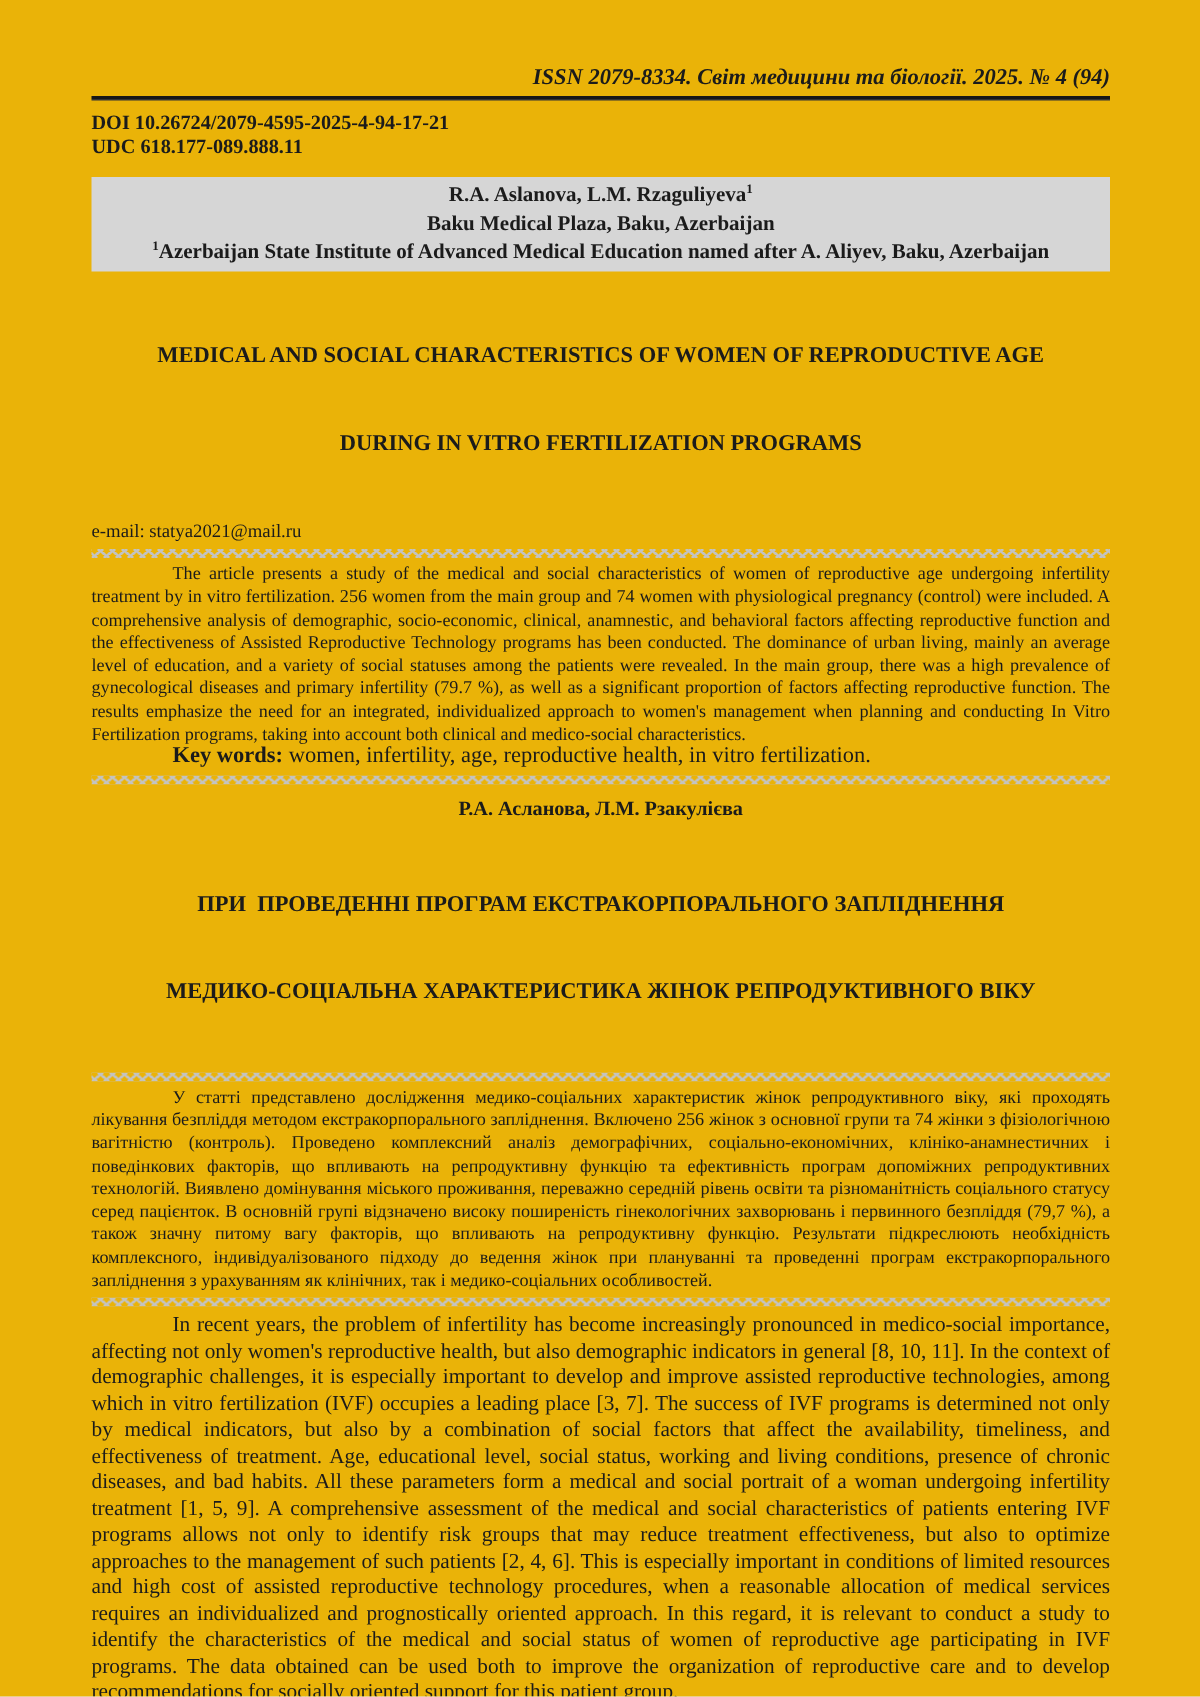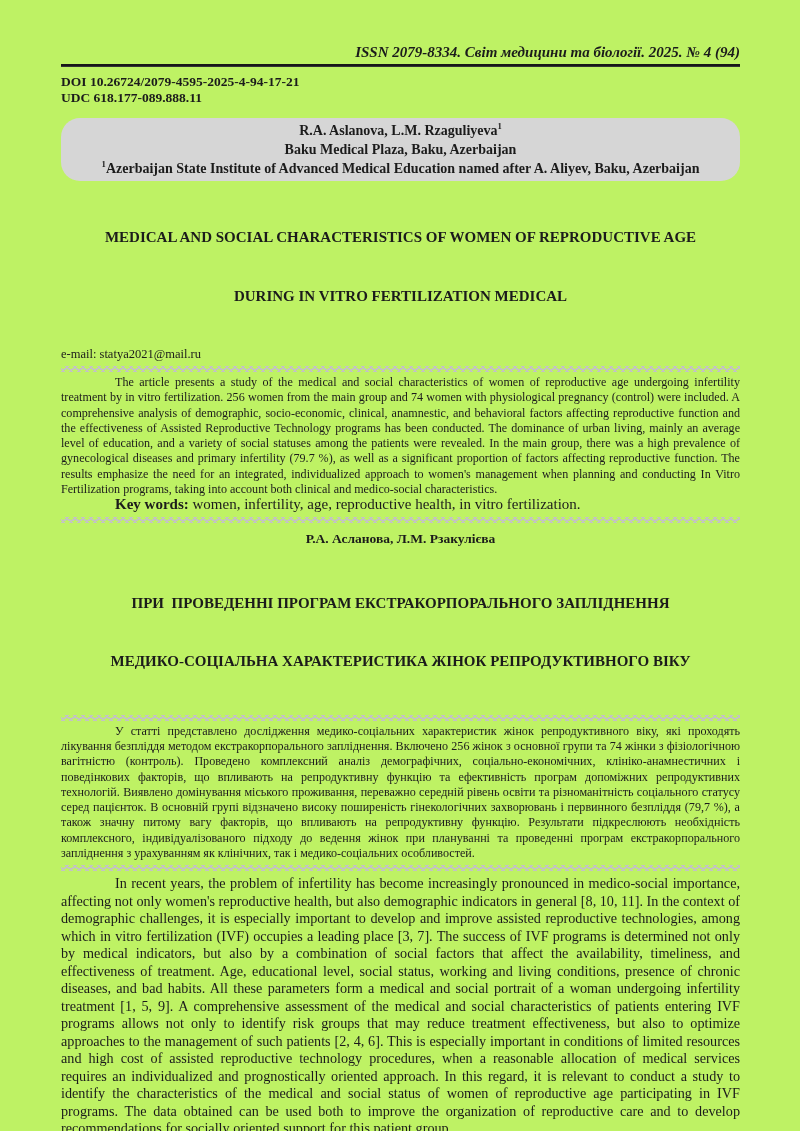--- a/index.html
+++ b/index.html
@@ -2,21 +2,21 @@
 <html><head>
 <meta charset="utf-8">
 <title>Journal Article Page</title>
 <style>
   * { margin:0; padding:0; box-sizing:border-box; }
   html,body { background:#e8e8e8; }
   .page {
     position:relative;
     width:800px; height:1131px;
     margin:0 auto;
-    background:#bef264;
+    background:#eab308;
     color:#1b1b1b;
     font-family:"Liberation Serif","DejaVu Serif",serif;
     padding:44px 60px 0 61px;
     overflow:hidden;
   }
   
   .journal-line {
     text-align:right;
     font-weight:bold; font-style:italic;
     font-size:15px; line-height:17px;
@@ -29,21 +29,20 @@
   }
   .doi-block { margin-top:7px; font-weight:bold; font-size:13.5px; line-height:16px; }
   
   .authors-box {
     margin-top:12px;
     background:#d6d6d6;
     text-align:center;
     font-weight:bold;
     font-size:14px; line-height:19px;
     padding:3px 10px;
-    border-radius:19px;
   }
   sup { font-size:0.62em; vertical-align:super; line-height:0; }
   
   .title {
     margin-top:8px;
     text-align:center;
     font-weight:bold;
     font-size:15px; line-height:19.5px;
     white-space:pre-wrap;
   }
@@ -100,21 +99,21 @@
   </div>
 
   <div class="authors-box">
     <div><span>R.A. Aslanova, L.M. Rzaguliyeva</span><sup>1</sup></div>
     <div>Baku Medical Plaza, Baku, Azerbaijan</div>
     <div><sup>1</sup><span>Azerbaijan State Institute of Advanced Medical Education named after A. Aliyev, Baku, Azerbaijan</span></div>
   </div>
 
   <div class="title">
     <div>MEDICAL AND SOCIAL CHARACTERISTICS OF WOMEN OF REPRODUCTIVE AGE</div>
-    <div>DURING IN VITRO FERTILIZATION MEDICAL</div>
+    <div>DURING IN VITRO FERTILIZATION PROGRAMS</div>
   </div>
 
   <div class="email-line">e-mail: statya2021@mail.ru</div>
 
   <div class="zigzag"></div>
 
   <div class="abstract">The article presents a study of the medical and social characteristics of women of reproductive age undergoing infertility treatment by in vitro fertilization. 256 women from the main group and 74 women with physiological pregnancy (control) were included. A comprehensive analysis of demographic, socio-economic, clinical, anamnestic, and behavioral factors affecting reproductive function and the effectiveness of Assisted Reproductive Technology programs has been conducted. The dominance of urban living, mainly an average level of education, and a variety of social statuses among the patients were revealed. In the main group, there was a high prevalence of gynecological diseases and primary infertility (79.7 %), as well as a significant proportion of factors affecting reproductive function. The results emphasize the need for an integrated, individualized approach to women's management when planning and conducting In Vitro Fertilization programs, taking into account both clinical and medico-social characteristics.</div>
   <div class="keywords">
     <span class="kw-label">Key words:</span><span> women, infertility, age, reproductive health, in vitro fertilization.</span>
   </div>

